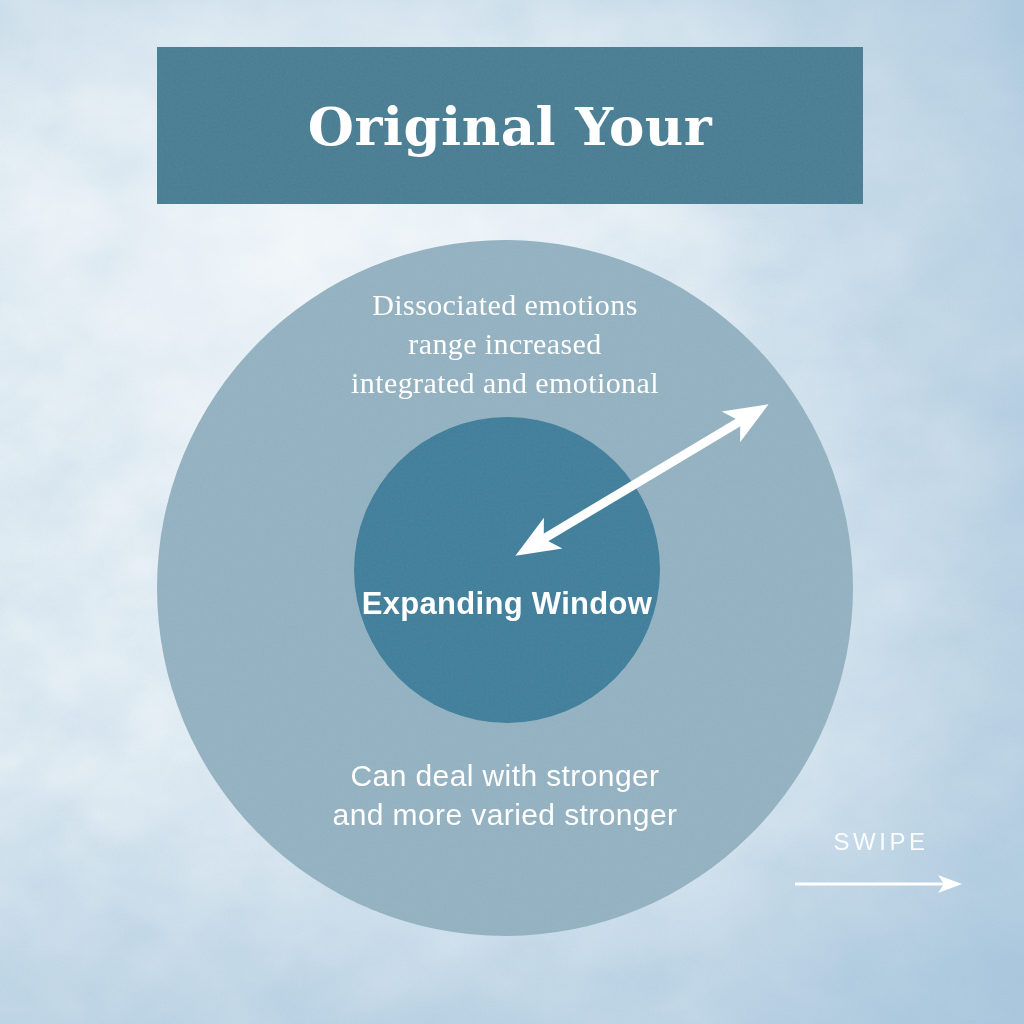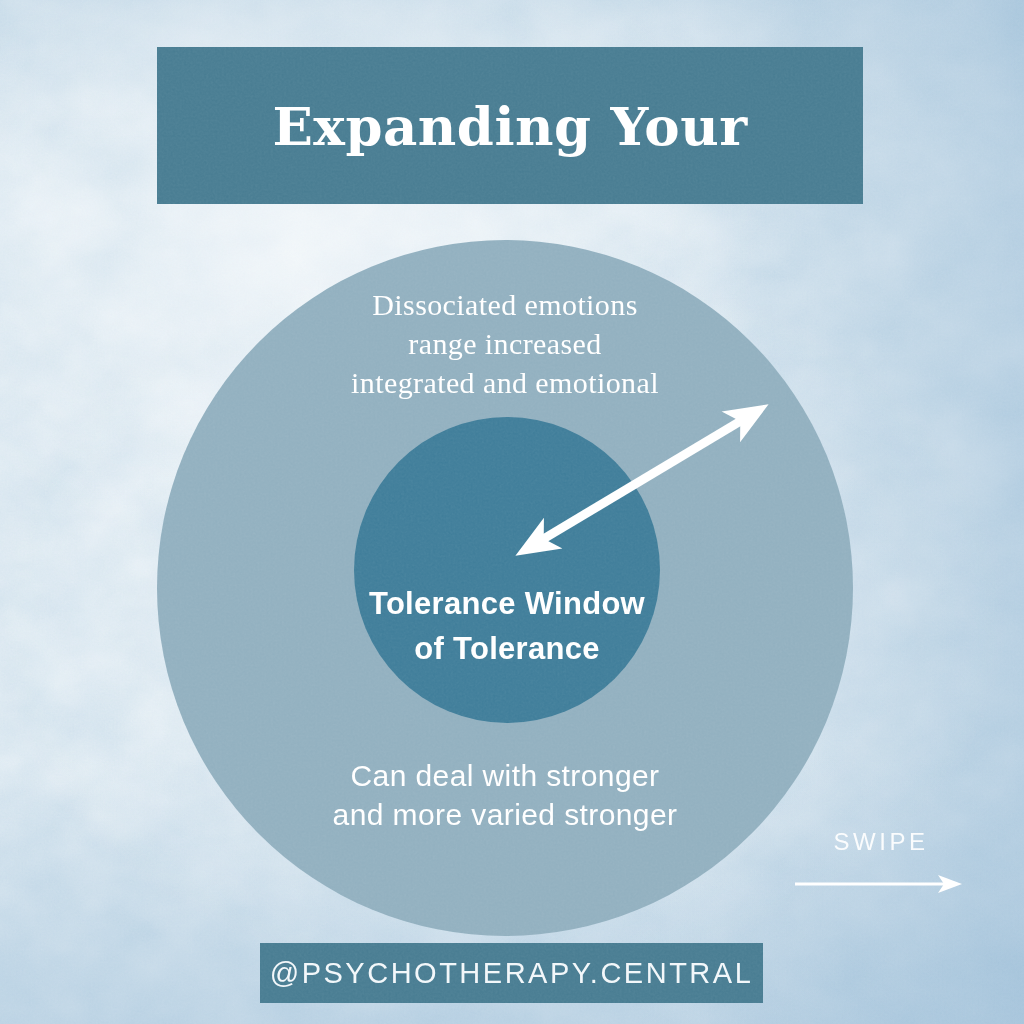--- a/index.html
+++ b/index.html
@@ -71,36 +71,35 @@
       </filter>
       <rect width="1024" height="1024" fill="#b5d0e2"></rect>
       <rect width="1024" height="1024" filter="url(#plaster)"></rect>
       <rect width="1024" height="1024" filter="url(#grainfine)"></rect>
     </svg>
     <div class="bg-tint"></div>
   </div>
 
   <header class="banner header-banner">
     <h1>
-      <span class="line">Expanding Your</span>
+      <span class="line">Original Your</span>
     </h1>
   </header>
 
   <div class="outer-circle"></div>
   <div class="inner-circle"></div>
 
   <div class="caption top-caption">
     <span class="line">Dissociated emotions</span>
     <span class="line">range increased</span>
     <span class="line">integrated and emotional</span>
   </div>
 
   <div class="inner-label">
-    <span class="line">Tolerance Window</span>
-    <span class="line">of Tolerance</span>
+    <span class="line">Expanding Window</span>
   </div>
 
   <svg class="expand-arrow" width="1024" height="1024" aria-hidden="true">
     <defs>
       <marker id="dblhead" markerUnits="userSpaceOnUse" markerWidth="46" markerHeight="46" refX="28" refY="23" orient="auto-start-reverse">
         <path d="M1,5 L45,23 L1,41 L12,23 Z" fill="#ffffff"></path>
       </marker>
     </defs>
     <line x1="530" y1="547" x2="754" y2="413" stroke="#ffffff" stroke-width="9" marker-start="url(#dblhead)" marker-end="url(#dblhead)"></line>
   </svg>
@@ -116,23 +115,20 @@
     <svg class="swipe-arrow" width="180" height="22" aria-hidden="true">
       <defs>
         <marker id="swipehead" markerUnits="userSpaceOnUse" markerWidth="26" markerHeight="26" refX="12" refY="13" orient="auto">
           <path d="M1,4 L25,13 L1,22 L7,13 Z" fill="#ffffff"></path>
         </marker>
       </defs>
       <line x1="4" y1="12" x2="158" y2="12" stroke="#ffffff" stroke-width="3.2" marker-end="url(#swipehead)"></line>
     </svg>
   </div>
 
-  <footer class="banner footer-banner">
-    <span class="handle">@PSYCHOTHERAPY.CENTRAL</span>
-  </footer>
 
   <svg class="grain-overlay" width="1024" height="1024" aria-hidden="true">
     <filter id="topgrain">
       <feTurbulence type="fractalNoise" baseFrequency="0.45" numOctaves="2" seed="11"></feTurbulence>
       <feColorMatrix type="matrix" values="0 0 0 0 1  0 0 0 0 1  0 0 0 0 1  0.07 0.07 0.07 0 0"></feColorMatrix>
     </filter>
     <rect width="1024" height="1024" filter="url(#topgrain)"></rect>
   </svg>
 
 </div>

